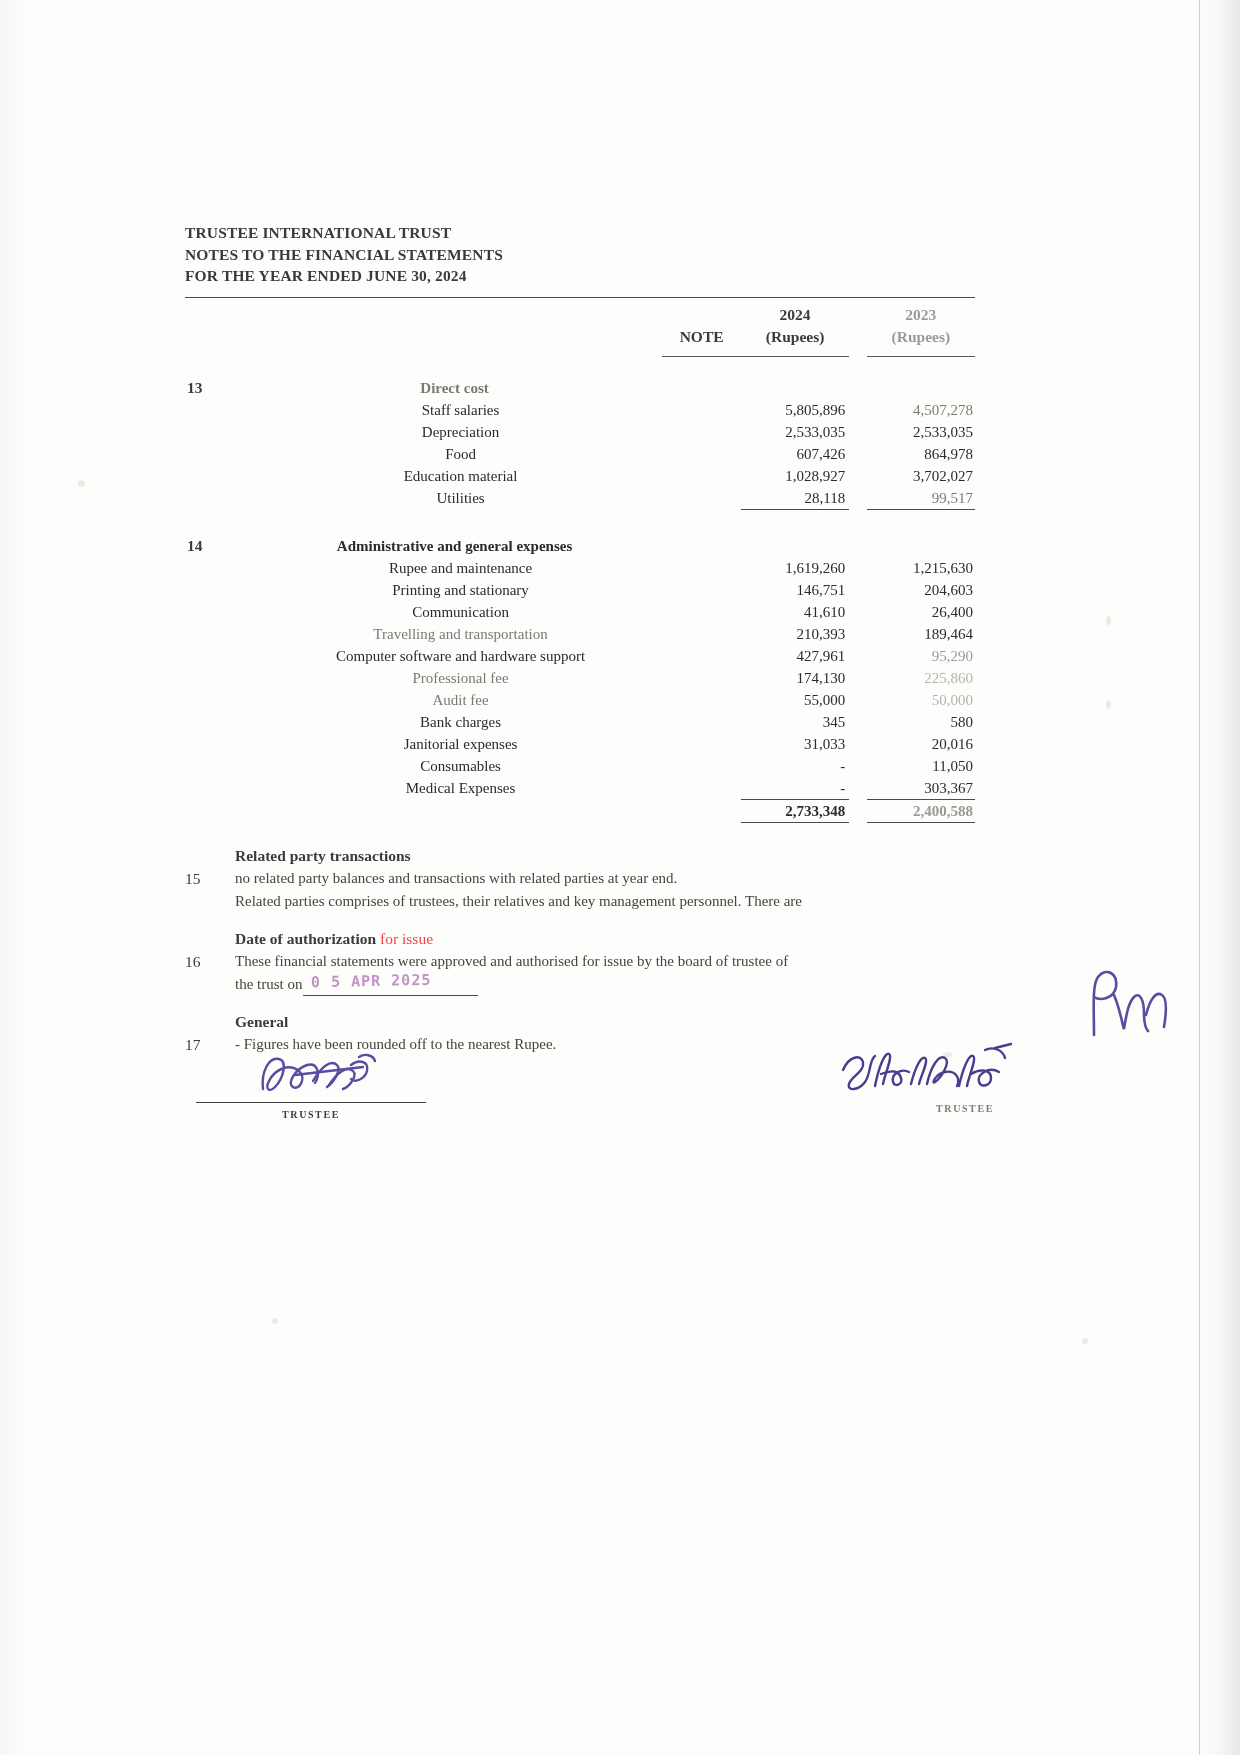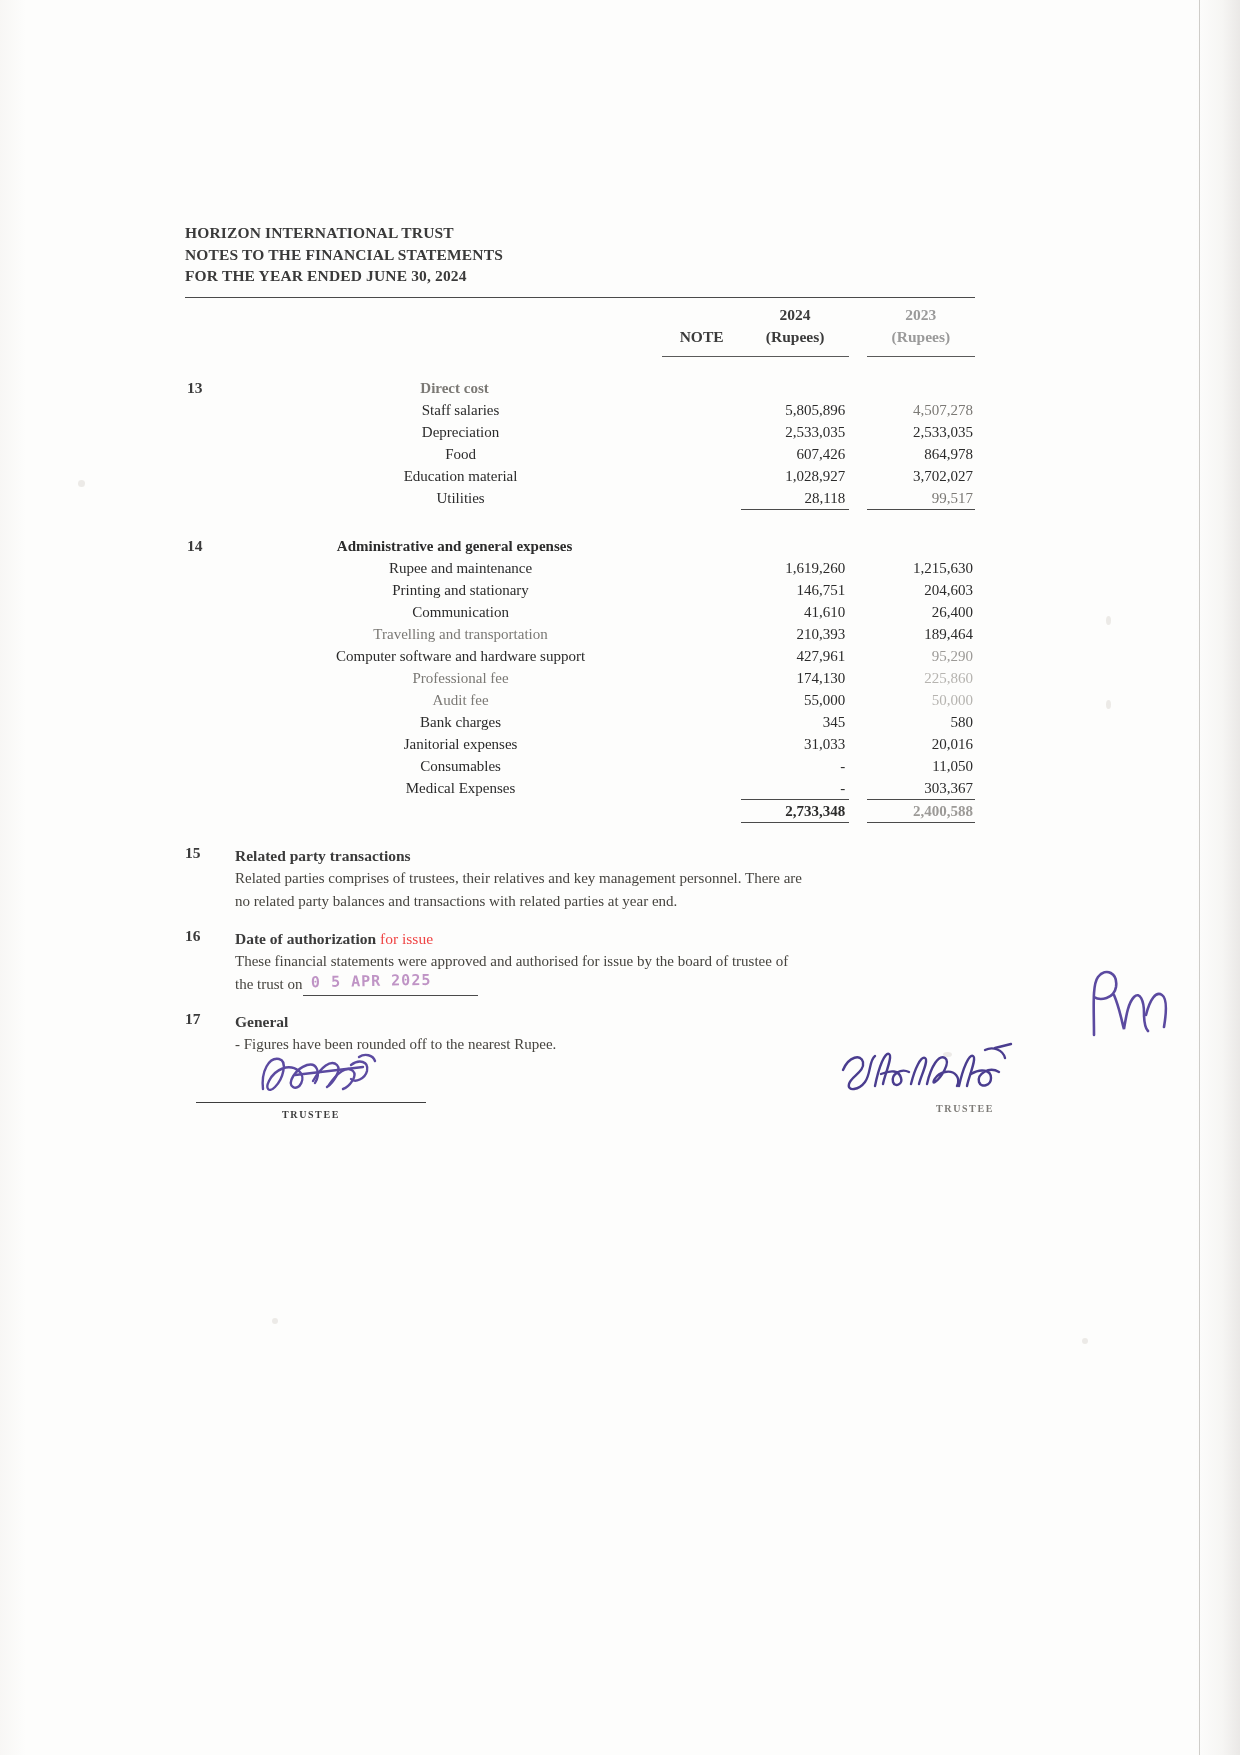--- a/index.html
+++ b/index.html
@@ -138,23 +138,24 @@
     margin-top: 16px;
     font-size: 15px;
   }
   .note-block {
     display: flex;
     margin-bottom: 14px;
   }
   .note-no {
     width: 50px;
     flex: 0 0 50px;
-    font-weight: bold;
+    font-weight: normal;
     font-size: 15.5px;
     color: #3b3b3b;
+    margin-top: 26px;
   }
   .note-body {
     flex: 1;
   }
   .note-head {
     font-weight: bold;
     font-size: 15.5px;
     line-height: 23px;
     color: #3b3b3b;
   }
@@ -228,21 +229,21 @@
   <div class="scan-blotch" style="left:272px;top:1318px;width:6px;height:6px;"></div>
   <div class="scan-blotch" style="left:1082px;top:1338px;width:6px;height:6px;"></div>
   <div class="scan-blotch" style="left:1106px;top:616px;width:5px;height:9px;"></div>
   <div class="scan-blotch" style="left:1106px;top:700px;width:5px;height:9px;"></div>
   <div class="scan-blotch" style="left:943px;top:1052px;width:9px;height:5px;"></div>
 </div>
 
 <div class="doc">
 
   <div class="doc-title">
-    <div>HORIZON INTERNATIONAL TRUST</div>
+    <div>TRUSTEE INTERNATIONAL TRUST</div>
     <div>NOTES TO THE FINANCIAL STATEMENTS</div>
     <div>FOR THE YEAR ENDED JUNE 30, 2024</div>
   </div>
 
   <table class="fin">
     <colgroup>
       <col class="c-num">
         <col class="c-desc">
         <col class="c-note">
       <col class="c-y1">
@@ -457,22 +458,22 @@
       </tr>
     </tbody>
   </table>
 
   <div class="notes">
 
     <div class="note-block">
       <div class="note-no">15</div>
       <div class="note-body">
         <div class="note-head">Related party transactions</div>
+        <div class="note-text">no related party balances and transactions with related parties at year end.</div>
         <div class="note-text">Related parties comprises of trustees, their relatives and key management personnel. There are</div>
-        <div class="note-text">no related party balances and transactions with related parties at year end.</div>
       </div>
     </div>
 
     <div class="note-block">
       <div class="note-no">16</div>
       <div class="note-body">
         <div class="note-head">
           <span>Date of authorization</span><span class="soft"> for issue</span>
         </div>
         <div class="note-text">These financial statements were approved and authorised for issue by the  board of trustee of</div>

